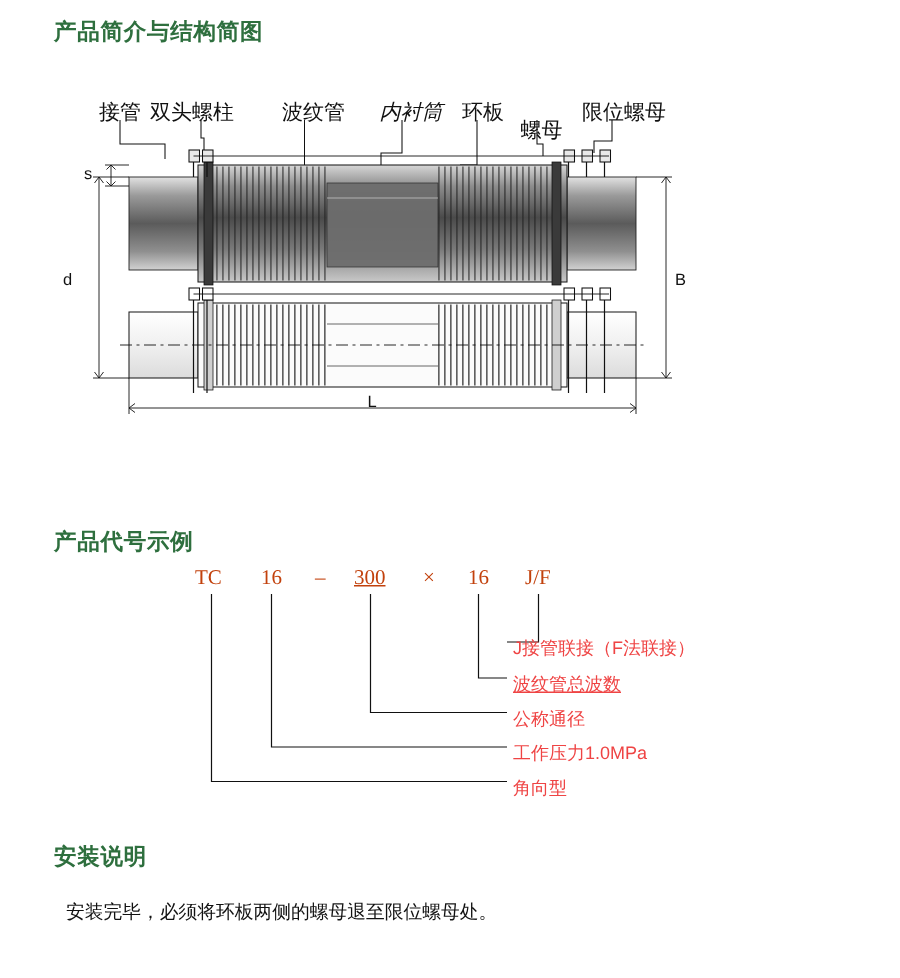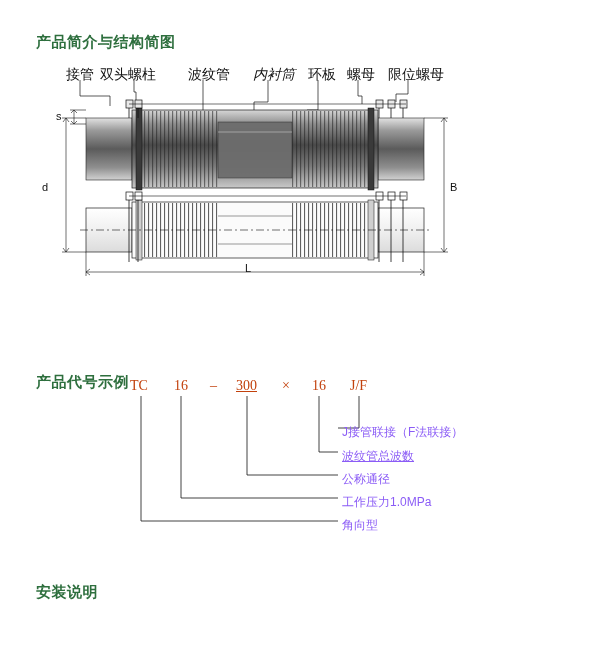--- a/index.html
+++ b/index.html
@@ -15,21 +15,20 @@
     color: #1a1a1a;
     overflow: hidden;
   }
   .section-title {
     position: absolute;
     left: 36px;
     font-size: 15px;
     font-weight: bold;
     color: #2e6f3e;
     letter-spacing: 0.5px;
-    margin-top: 21px;
   }
   #title-1 { top: 12px; }
   #title-2 { top: 352px; }
   #title-3 { top: 562px; }
 
   
   #figure-structure {
     position: absolute;
     left: 40px;
     top: 66px;
@@ -60,21 +59,21 @@
   .code-token {
     position: absolute;
     font-family: "Liberation Serif", serif;
     font-size: 14px;
     color: #c2410c;
     white-space: nowrap;
   }
   .code-desc {
     position: absolute;
     font-size: 12px;
-    color: #8b5cf6;
+    color: #ef4444;
     white-space: nowrap;
   }
 
   
   #install-notes {
     position: absolute;
     left: 44px;
     top: 598px;
     width: 520px;
     font-size: 12.5px;
@@ -90,21 +89,21 @@
 <div class="section-title" id="title-2">产品代号示例</div>
 <div class="section-title" id="title-3">安装说明</div>
 
 <div id="figure-structure">
 
   <div class="callout-label" style="left:26px;  top:0px;">接管</div>
   <div class="callout-label" style="left:60px;  top:0px;">双头螺柱</div>
   <div class="callout-label" style="left:148px; top:0px;">波纹管</div>
   <div class="callout-label" style="left:213px; top:0px;font-style:italic;">内衬筒</div>
   <div class="callout-label" style="left:268px; top:0px;text-align:center;">环板</div>
-  <div class="callout-label" style="left:307px; top:0px;">螺母</div>
+  <div class="callout-label" style="left:307px; top:12px;">螺母</div>
   <div class="callout-label" style="left:348px; top:0px;">限位螺母</div>
 
   <div class="dim-label" style="left:16px;  top:44px;">s</div>
   <div class="dim-label" style="left:2px;   top:115px;">d</div>
   <div class="dim-label" style="left:410px; top:115px;">B</div>
   <div class="dim-label" style="left:205px; top:196px;">L</div>
 
   <svg width="430" height="220" viewBox="0 0 430 220">
     <defs>
 
@@ -268,13 +267,14 @@
       <path d="M137,18 L137,97 L228,97"></path>
 
       <path d="M71,18 L71,120 L228,120"></path>
 
       <path d="M31,18 L31,143 L228,143"></path>
     </g>
   </svg>
 </div>
 
 <div id="install-notes">
+  <div>安装完毕，必须将环板两侧的螺母退至限位螺母处。</div>
 </div>
 
 </body></html>

